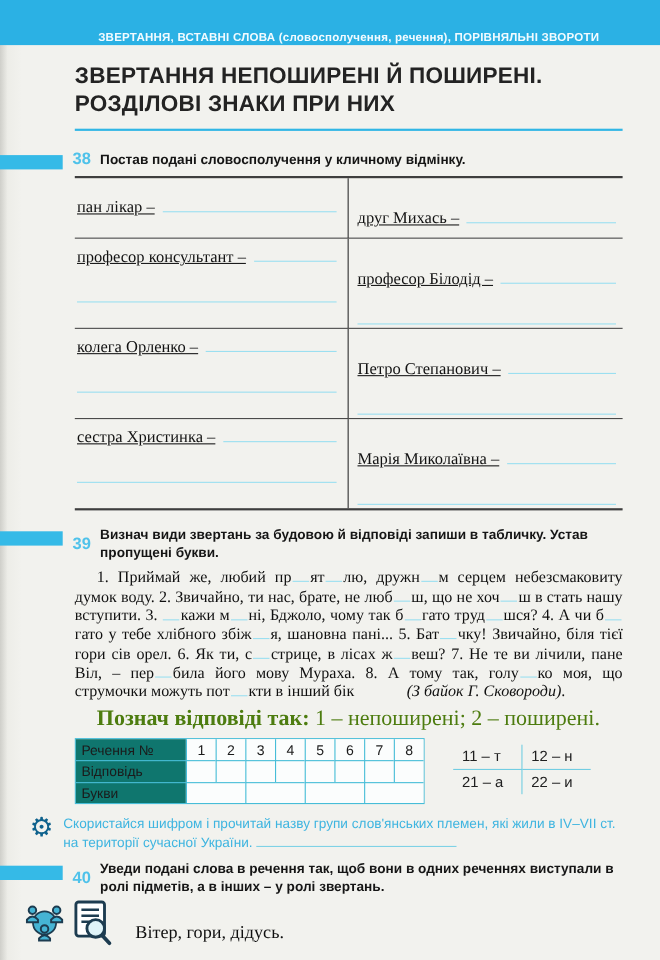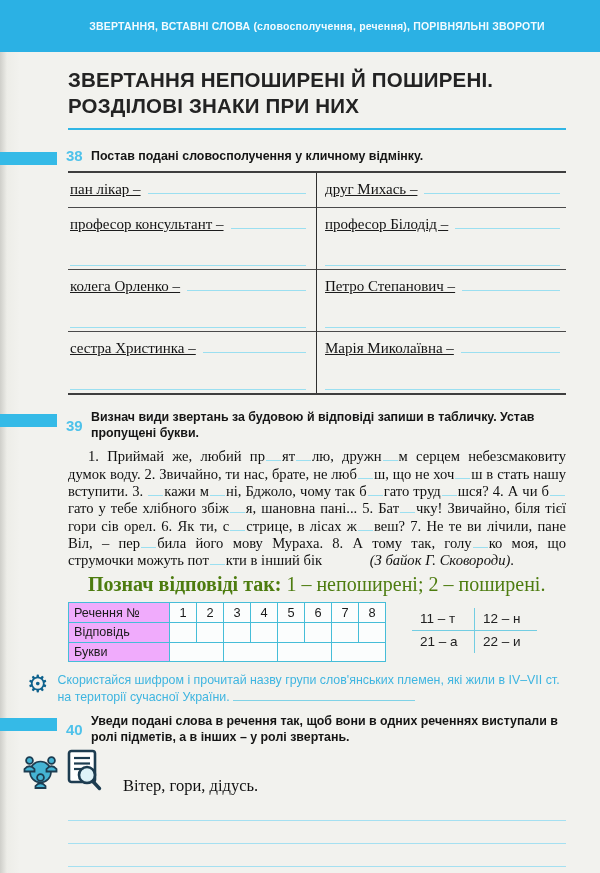--- a/index.html
+++ b/index.html
@@ -4,21 +4,21 @@
 <style>
   html,body{margin:0;padding:0;}
   body{
     width:600px;height:873px;overflow:hidden;
     background:linear-gradient(90deg,#cfcfca 0,#ededE8 7px,#f2f2ee 20px);
     font-family:"Liberation Sans",sans-serif;color:#1c1c1c;
   }
   .page{position:relative;width:600px;height:873px;}
 
   
-  .banner{height:52px;background:#2bb1e4;display:flex;align-items:center;}
+  .banner{height:41px;background:#2bb1e4;display:flex;align-items:flex-end;}
   .banner span{
     display:block;width:100%;text-align:center;padding:0 18px 0 52px;
     color:#f2fbff;font-size:10.5px;font-weight:bold;letter-spacing:.2px;line-height:13px;
   }
 
   
   .title{
     margin:15px 30px 0 68px;font-size:20.5px;font-weight:bold;color:#232323;
     line-height:26px;letter-spacing:.2px;
   }
@@ -32,21 +32,21 @@
   .instr{margin:0;font-size:12.4px;font-weight:bold;color:#151515;line-height:15.5px;}
 
   
   .t38{
     display:grid;grid-template-columns:1fr 1fr;
     margin:7px 34px 0 68px;
     border-top:2px solid #3e3e3e;border-bottom:2px solid #3e3e3e;text-decoration:underline;
   }
   .t38cell{padding:5px 6px 3px 2px;display:flex;flex-direction:column;justify-content:flex-start;}
   .t38cell.c0{border-right:1.2px solid #2f2f2f;padding-right:10px;}
-  .t38cell.c1{padding-left:8px;}
+  .t38cell.c1{padding-left:8px;margin-top:20px;}
   .t38cell.rb{border-bottom:1.3px solid #4a4a4a;}
   .cellrow{display:flex;align-items:baseline;height:26px;}
   .cell-label{font-family:"Liberation Serif",serif;font-size:15px;color:#121212;white-space:nowrap;}
   .blank{flex:1;min-width:18px;border-bottom:1.5px solid #9bdff0;height:15px;margin-left:7px;}
   .fullline{height:25px;border-bottom:1.5px solid #9bdff0;margin-top:1px;}
   .t38cell.short{justify-content:center;}
 
   
   .para{
     margin:7px 34px 0 68px;font-family:"Liberation Serif",serif;
@@ -55,34 +55,34 @@
   .gap{display:inline-block;width:15px;height:11px;border-bottom:1.6px solid #9bdff0;margin:0 1px;}
   .src{font-style:italic;margin-left:44px;}
   .legend{margin:4px 34px 0 88px;font-family:"Liberation Serif",serif;font-size:20px;color:#4d7c0f;}
   .legend b{font-weight:bold;}
 
   .t39-row{display:flex;margin:6px 24px 0 68px;align-items:flex-start;}
   .ans-table{display:grid;grid-template-columns:100px repeat(8,27px);border:1.6px solid #46bdd8;}
   .at{height:18.6px;border-left:1.1px solid #46bdd8;display:flex;align-items:center;justify-content:center;
       font-size:12.8px;color:#1b1b1b;background:#fbfdfd;}
   .at.rt{border-top:1.1px solid #46bdd8;}
-  .at.lab{justify-content:flex-start;padding-left:5px;background:#f0abfc;border-left:none;font-size:12.6px;}
+  .at.lab{justify-content:flex-start;padding-left:5px;background:#0f766e;border-left:none;font-size:12.6px;}
   .at.sp2{grid-column:span 2;}
   .cipher{margin:6px 0 0 26px;display:grid;grid-template-columns:auto auto;font-size:13.5px;color:#202020;}
   .cip{padding:3px 6px 4px 8px;min-width:48px;}
   .cip.cc0{border-right:1.6px solid #72cde2;}
   .cip.cr0{border-bottom:1.6px solid #72cde2;}
 
   .hint{display:flex;margin:9px 34px 0 27px;}
   .gear{flex:none;font-size:24px;line-height:26px;color:#0f628d;margin-right:9px;}
   .hint-text{margin:1px 0 0 0;font-size:12.4px;line-height:16.5px;color:#3fb5e0;font-weight:500;}
   .hint-blank{display:inline-block;width:182px;height:10px;border-bottom:1.5px solid #7fd2e6;}
 
   
-  .ex40-row{display:flex;align-items:flex-end;margin:3px 34px 0 22px;}
+  .ex40-row{display:flex;align-items:center;margin:3px 34px 0 22px;}
   .icon{flex:none;margin-right:6px;}
   .words{font-family:"Liberation Serif",serif;font-size:16.5px;color:#101010;margin:13px 0 0 12px;}
   .wlines{margin:2px 34px 0 68px;}
   .wline{height:21.8px;border-bottom:1.5px solid #a5e0f1;}
 
   
   .sp-ex38{margin-top:18px;} .sp-ex38 .tab{top:4px;}
   .sp-ex39{margin-top:15px;} .sp-ex39 .tab{top:4px;}
   .sp-ex40{margin-top:9px;}  .sp-ex40 .tab{top:4px;}
 </style>

